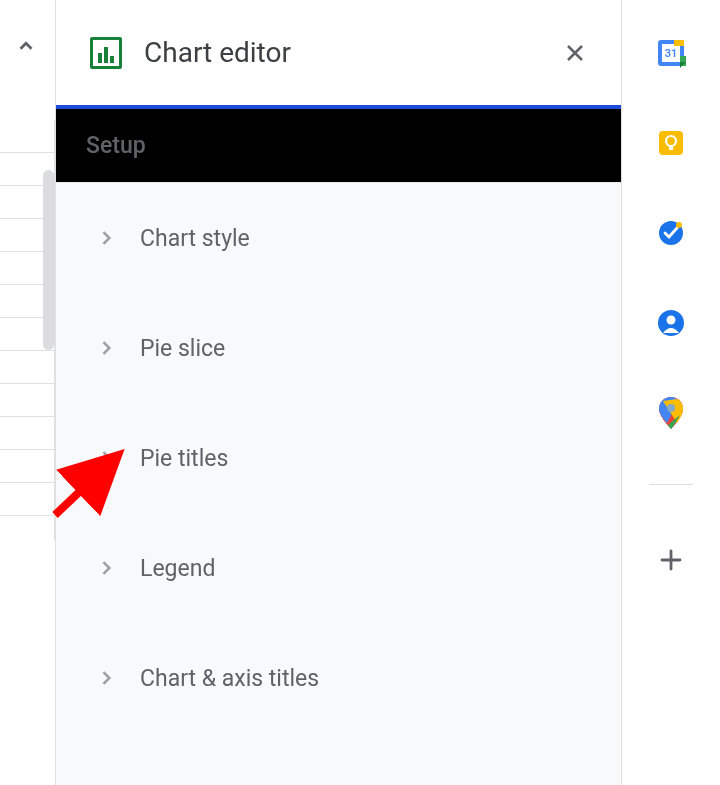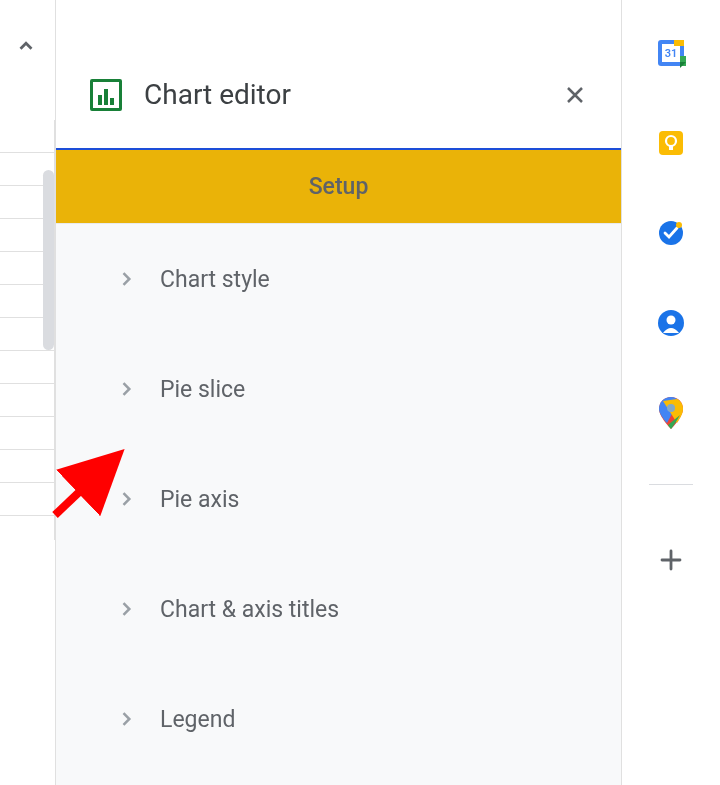--- a/index.html
+++ b/index.html
@@ -52,22 +52,21 @@
       height: 785px;
       background: #fff;
       border-right: 1px solid #e0e0e0;
       border-left: 1px solid #e0e0e0;
     }
     .panel-header {
       height: 109px;
       display: flex;
       align-items: center;
       padding: 0 28px 0 34px;
-      border-bottom: 2px solid #1d4ed8;
-      margin-top: 41px;
+      border-bottom: 4px solid #1d4ed8;
     }
     .chart-icon-wrap {
       width: 32px;
       height: 32px;
       border: 3px solid #188038;
       border-radius: 2px;
       display: flex;
       align-items: flex-end;
       justify-content: center;
       gap: 2px;
@@ -90,24 +89,25 @@
       height: 36px;
       display: flex;
       align-items: center;
       justify-content: center;
       color: #5f6368;
       cursor: pointer;
     }
     .tabs {
       height: 74px;
       display: flex;
-      align-items: center;
+      align-items: flex-start;
       justify-content: space-around;
       border-bottom: 1px solid #e8eaed;
-      background: #eab308;
+      background: #000000;
+      flex-direction: column;
     }
     .tab {
       font-size: 23px;
       color: #5f6368;
       padding: 12px 30px;
       cursor: pointer;
       font-weight: 500;
       border-radius: 6px 6px 0 0;
       position: relative;
     }
@@ -125,21 +125,21 @@
       background: #188038;
     }
     .sections {
       background: #f8f9fa;
       height: calc(785px - 183px);
     }
     .section-row {
       height: 110px;
       display: flex;
       align-items: center;
-      padding: 0 60px;
+      padding: 0 40px;
       cursor: pointer;
     }
     .section-chevron {
       color: #80868b;
       margin-right: 24px;
       display: flex;
       align-items: center;
     }
     .section-label {
       font-size: 23px;
@@ -239,37 +239,37 @@
           </svg>
         </span>
       <span class="section-label">Pie slice</span>
     </div>
     <div class="section-row">
       <span class="section-chevron">
           <svg width="20" height="20" viewBox="0 0 24 24">
             <path fill="none" stroke="#9aa0a6" stroke-width="3" d="M9 5l7 7-7 7"></path>
           </svg>
         </span>
-      <span class="section-label">Pie axis</span>
+      <span class="section-label">Pie titles</span>
+    </div>
+    <div class="section-row">
+      <span class="section-chevron">
+          <svg width="20" height="20" viewBox="0 0 24 24">
+            <path fill="none" stroke="#9aa0a6" stroke-width="3" d="M9 5l7 7-7 7"></path>
+          </svg>
+        </span>
+      <span class="section-label">Legend</span>
     </div>
     <div class="section-row">
       <span class="section-chevron">
           <svg width="20" height="20" viewBox="0 0 24 24">
             <path fill="none" stroke="#9aa0a6" stroke-width="3" d="M9 5l7 7-7 7"></path>
           </svg>
         </span>
       <span class="section-label">Chart &amp; axis titles</span>
-    </div>
-    <div class="section-row">
-      <span class="section-chevron">
-          <svg width="20" height="20" viewBox="0 0 24 24">
-            <path fill="none" stroke="#9aa0a6" stroke-width="3" d="M9 5l7 7-7 7"></path>
-          </svg>
-        </span>
-      <span class="section-label">Legend</span>
     </div>
   </div>
 </div>
 
 <svg class="arrow-annotation" width="95" height="95">
   <defs>
     <marker id="ah" markerWidth="8" markerHeight="8" refX="6" refY="4" orient="auto">
       <polygon points="0 0, 8 4, 0 8" fill="#ff0000"></polygon>
     </marker>
   </defs>

